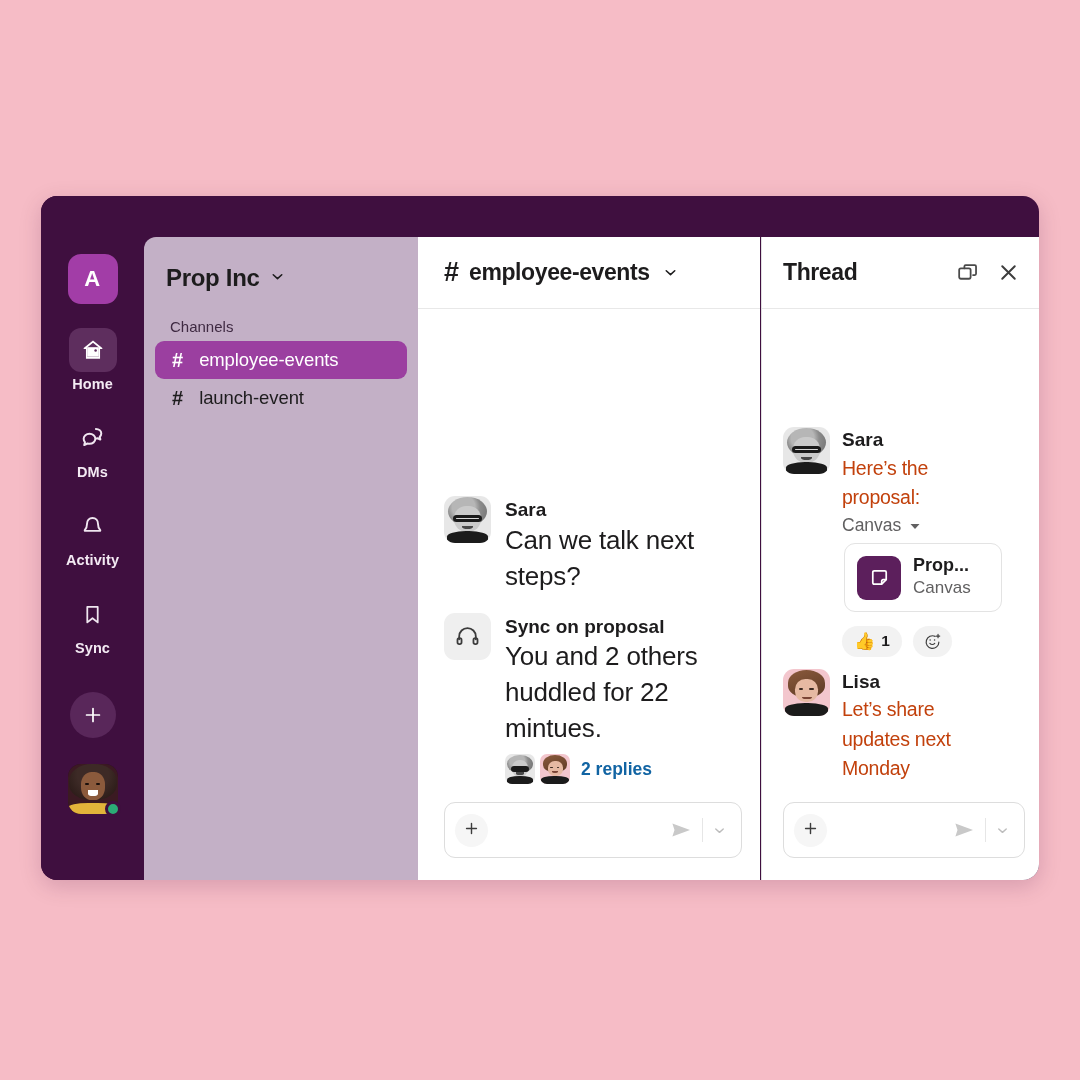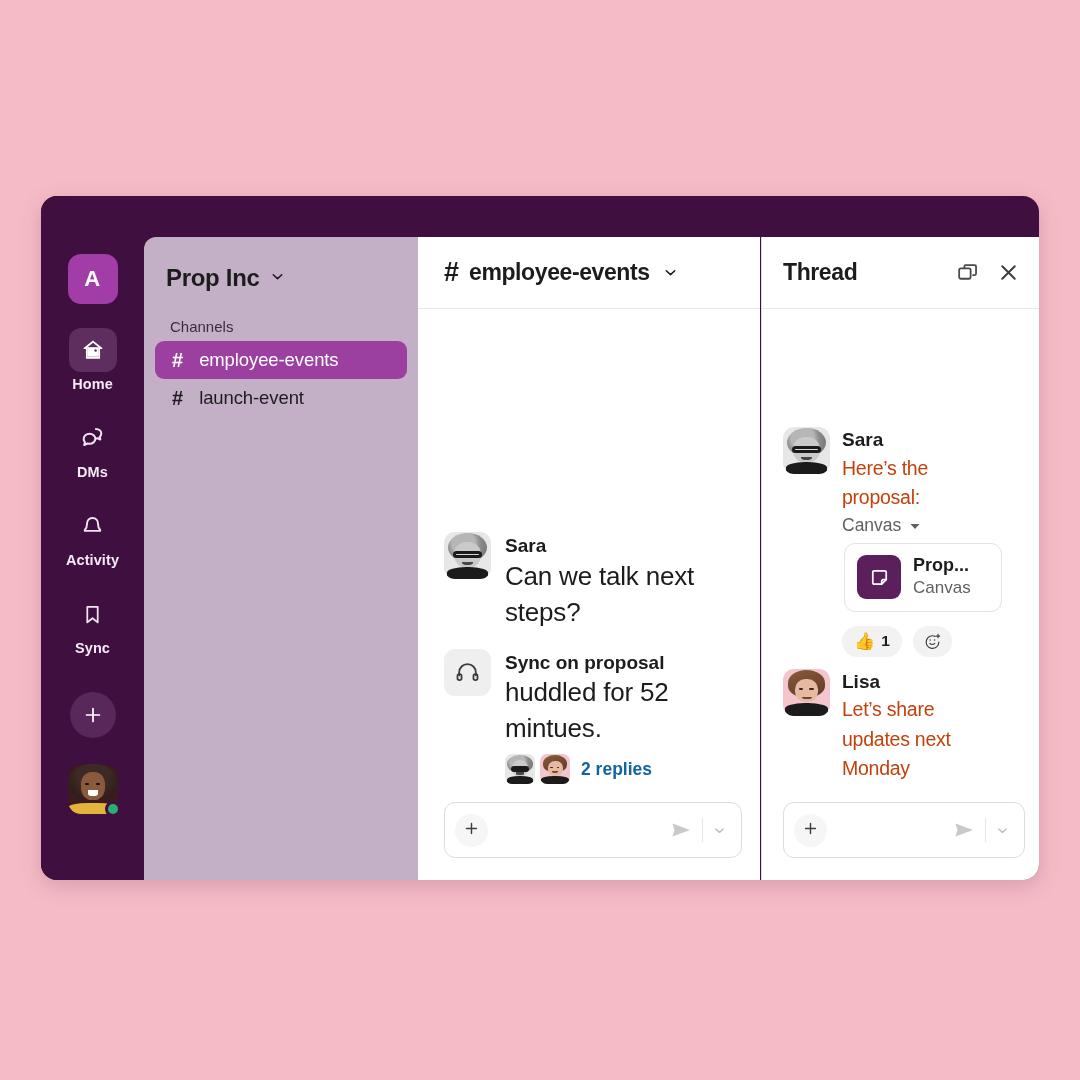--- a/index.html
+++ b/index.html
@@ -218,21 +218,21 @@
 
   .canvas-kind {
     display: flex; align-items: center; gap: 8px;
     font-size: 17.5px; color: #616061; margin-top: 2px;
   }
   .canvas-card {
     margin-top: 7px; margin-left: 2px;
     width: 158px;
     border: 1px solid #e3e3e3; border-radius: 11px;
     padding: 11px 12px;
-    display: flex; align-items: flex-start; gap: 12px;
+    display: flex; align-items: flex-end; gap: 12px;
     cursor: pointer;
   }
   .canvas-icon {
     width: 44px; height: 44px; border-radius: 9px; flex: none;
     background: #5c1f5c;
     display: flex; align-items: center; justify-content: center;
   }
   .canvas-meta .ctitle { font-size: 18px; font-weight: 700; color: #1d1c1d; line-height: 1.2; }
   .canvas-meta .csub { font-size: 17px; color: #616061; line-height: 1.35; }
 
@@ -424,21 +424,22 @@
       <div class="msg">
         <div class="huddle-ic">
           <svg width="27" height="27" viewBox="0 0 24 24" fill="none" stroke="#3c3c3c" stroke-width="1.6" stroke-linecap="round" stroke-linejoin="round">
             <path d="M4.6 14.5v-2.6a7.4 7.4 0 0114.8 0v2.6"></path>
             <rect x="3.1" y="13.4" width="3.6" height="5.4" rx="1.6"></rect>
             <rect x="17.3" y="13.4" width="3.6" height="5.4" rx="1.6"></rect>
           </svg>
         </div>
         <div class="body">
           <div class="who">Sync on proposal</div>
-          <div class="txt muted">huddled for 52 mintues.</div>
+          <div class="txt muted">You and 2 others</div>
+          <div class="txt muted">huddled for 22 mintues.</div>
           <div class="replies">
             <span class="facepile">
               <span class="fp">
                 <span class="face sara" style="display:block;">
                     <span class="hair"></span>
                     <span class="skin"></span>
                     <span class="glass"></span>
                     <span class="smile"></span>
                     <span class="body"></span>
                   </span>

